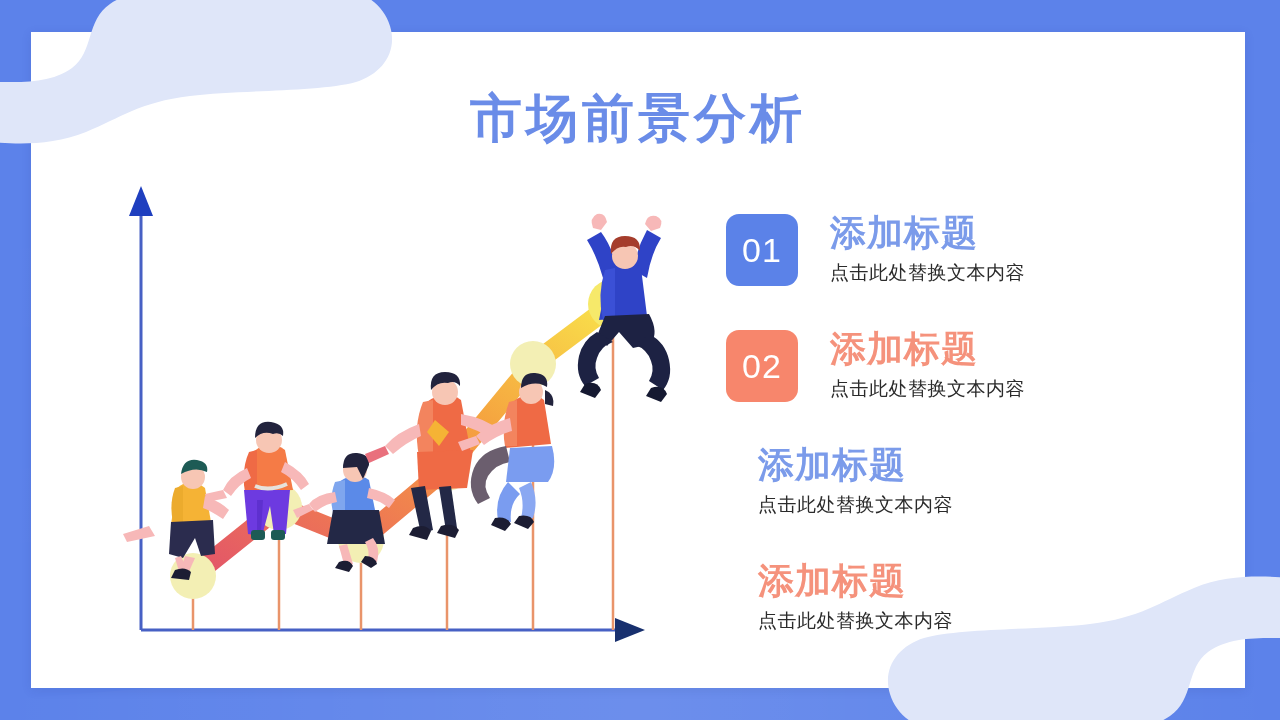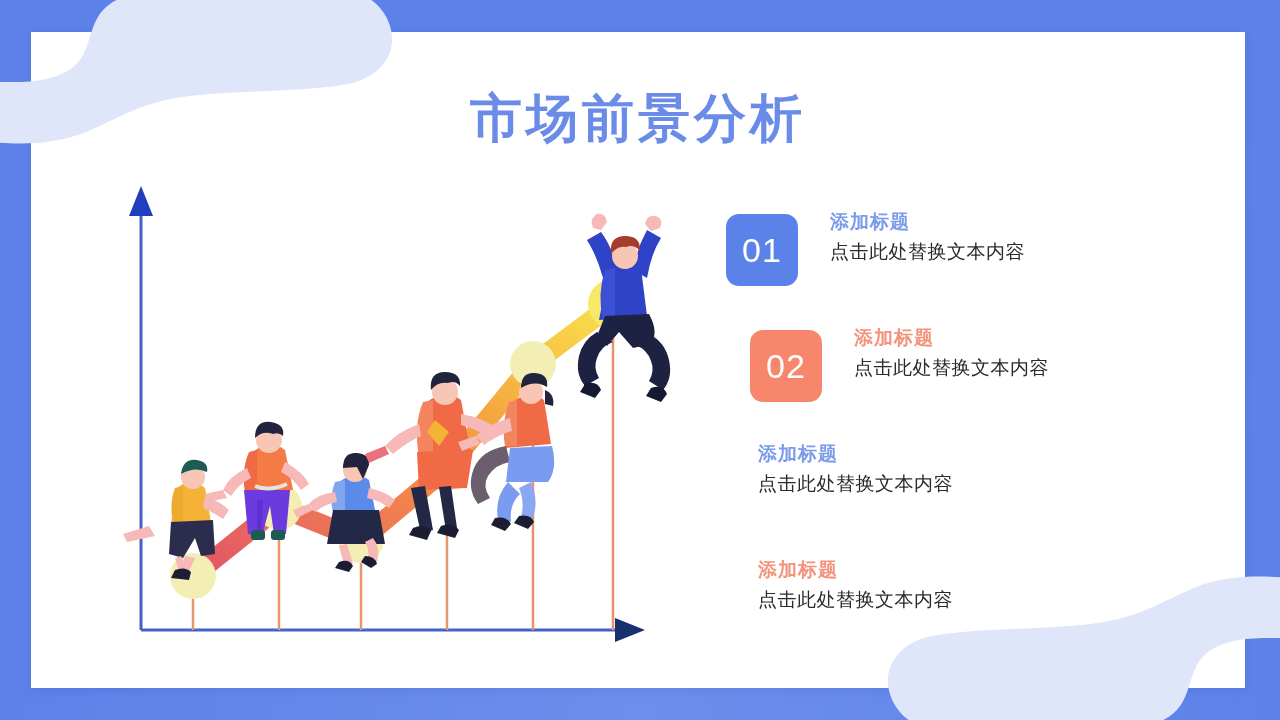--- a/index.html
+++ b/index.html
@@ -86,29 +86,29 @@
     display: flex;
     align-items: center;
     justify-content: center;
     color: #ffffff;
     font-size: 34px;
     font-weight: normal;
     letter-spacing: 1px;
     margin-top: 4px;
   }
   .badge.blue   { background: #5b82e8; }
-  .badge.orange { background: #f7866c; margin-left: 24px; }
+  .badge.orange { background: #f7866c; }
 
   .item-text {
     margin-left: 32px;
     padding-top: 0px;
   }
 
   .item-title {
-    font-size: 19px;
+    font-size: 36px;
     font-weight: bold;
     line-height: 1.25;
     letter-spacing: 1px;
     white-space: nowrap;
   }
   .item-title.blue   { color: #7b9bea; }
   .item-title.orange { color: #f5927c; }
 
   .item-desc {
     font-size: 19px;

